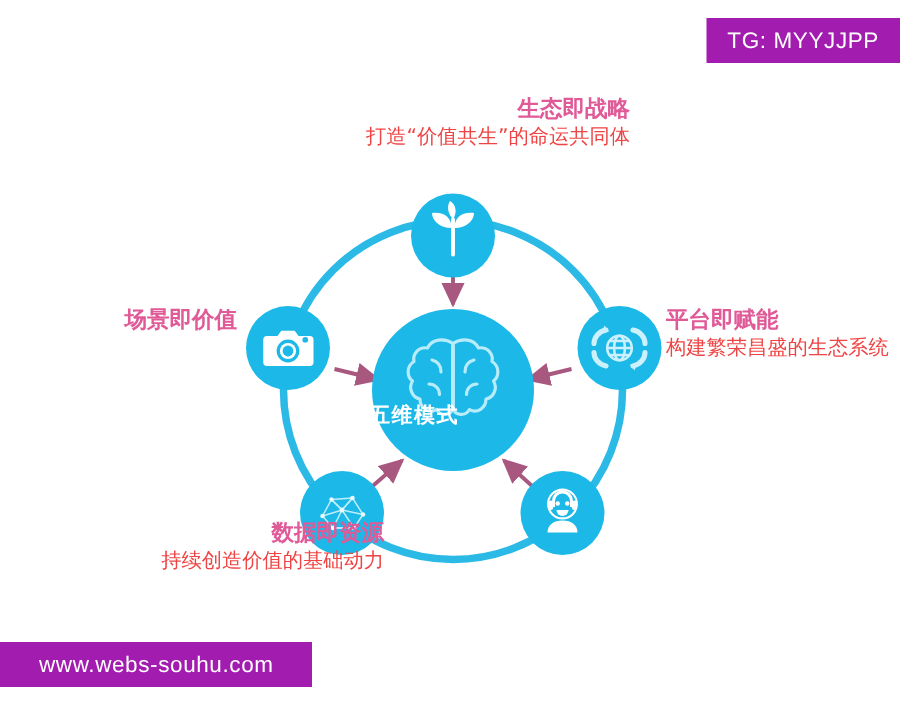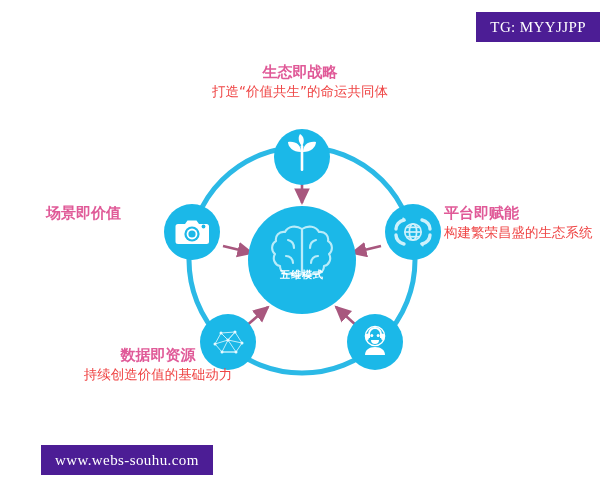--- a/index.html
+++ b/index.html
@@ -20,41 +20,40 @@
     position: absolute;
     left: 0;
     top: 0;
     width: 600px;
     height: 480px;
   }
 
   
   .tag {
     position: absolute;
-    background: #4c1d95;
+    background: #a21caf;
     color: #ffffff;
-    font-family: Liberation Serif, serif;
+    font-family: Liberation Sans, sans-serif;
     letter-spacing: .4px;
     display: flex;
     align-items: center;
     justify-content: center;
-    margin-left: 41px;
   }
   #tag-top {
     right: 0;
     top: 12px;
     height: 30px;
     padding: 0 14px;
     font-size: 15px;
   }
   #tag-bottom {
     left: 0;
-    bottom: 5px;
+    bottom: 22px;
     height: 30px;
-    padding: 0 14px;
+    padding: 0 26px;
     font-size: 15px;
   }
 
   
   #diagram {
     position: absolute;
     left: 0;
     top: 0;
     width: 600px;
     height: 480px;
@@ -72,38 +71,38 @@
     font-weight: bold;
     display: block;
     font-family: "DejaVu Sans", "Liberation Sans", sans-serif;
   }
   .label .sub {
     color: #ef4444;
     font-size: 13.5px;
     display: block;
     font-family: "DejaVu Sans", "Liberation Sans", sans-serif;
   }
-  .label.c { text-align: center; }
-  .label.r { text-align: left; margin-left: 40px; }
+  .label.c { text-align: right; }
+  .label.r { text-align: right; }
   .label.l { text-align: left; }
 
   #label-top     { left: 180px; top: 62px;  width: 240px; }
   #label-left    { left: 6px;   top: 203px; width: 152px; }
   #label-right   { left: 444px; top: 203px; width: 156px; }
   #label-bleft   { left: 60px;  top: 345px; width: 196px; }
   #label-bright  { left: 368px; top: 358px; width: 202px; }
 
   .center-caption {
     position: absolute;
     left: 246px;
     top: 268px;
     width: 112px;
-    text-align: center;
+    text-align: left;
     color: #ffffff;
-    font-size: 10px;
+    font-size: 14px;
     font-weight: bold;
     letter-spacing: 1px;
     font-family: "DejaVu Sans", "Liberation Sans", sans-serif;
   }
 </style>
 </head>
 <body>
 
 <div id="stage">
 

